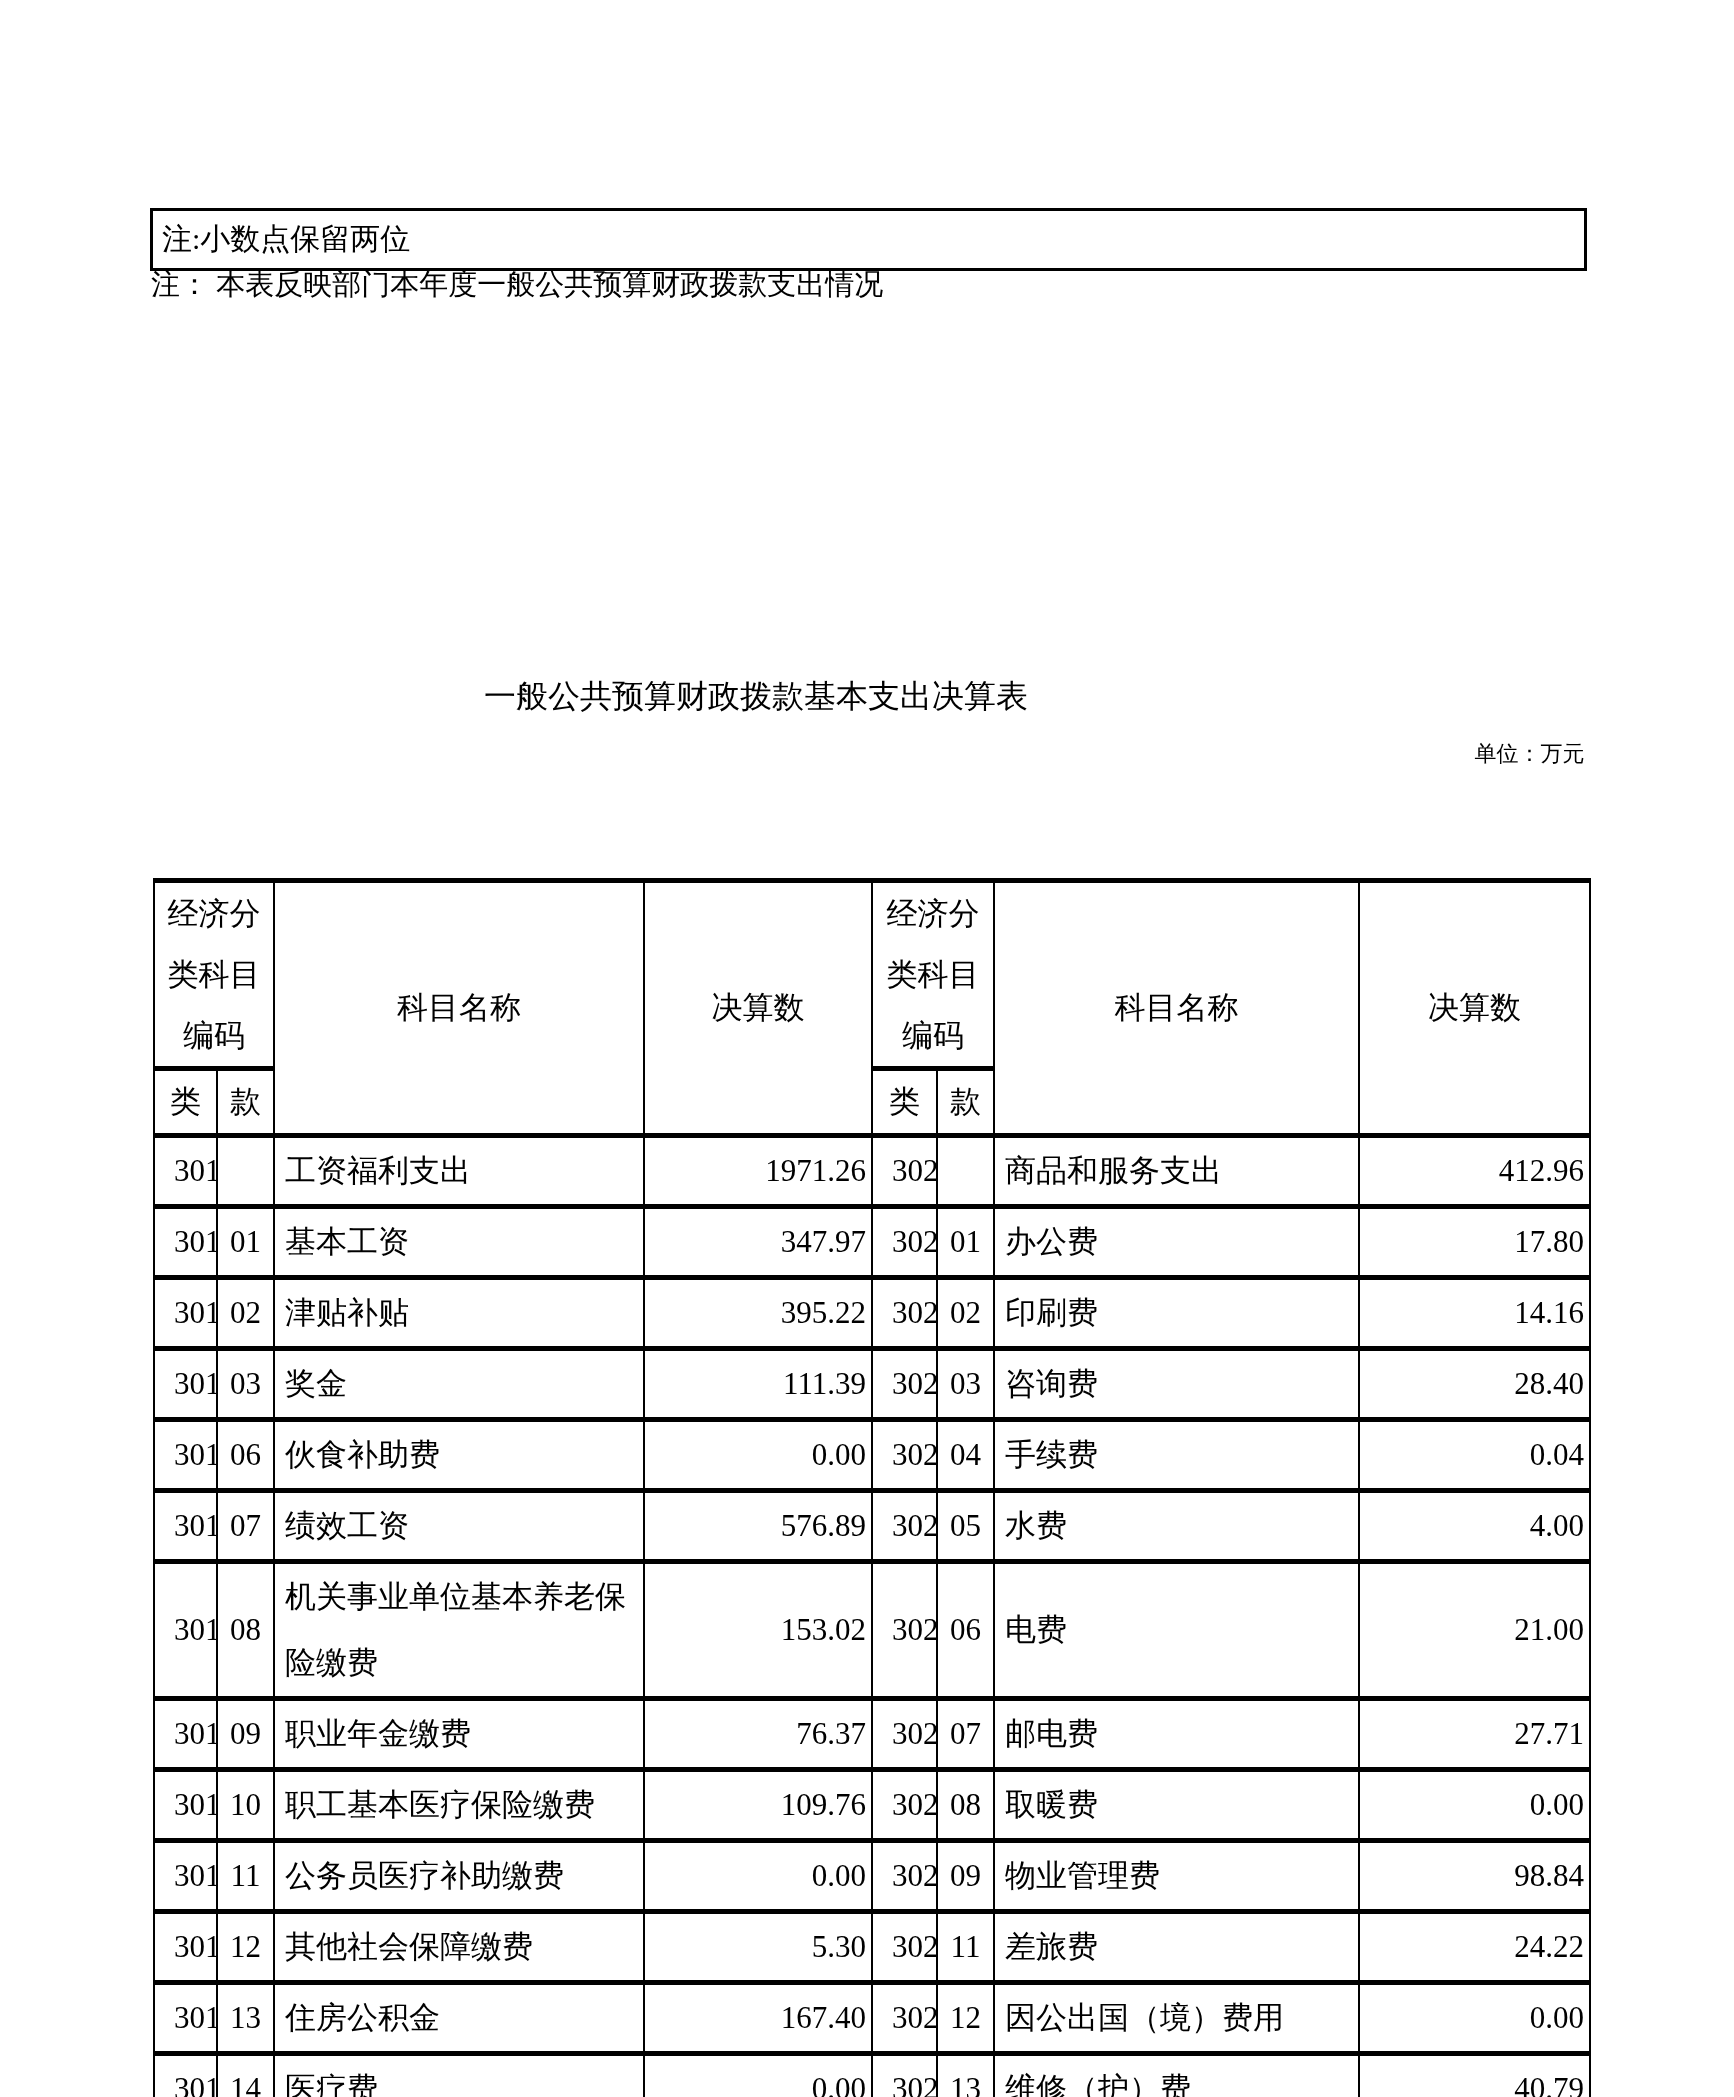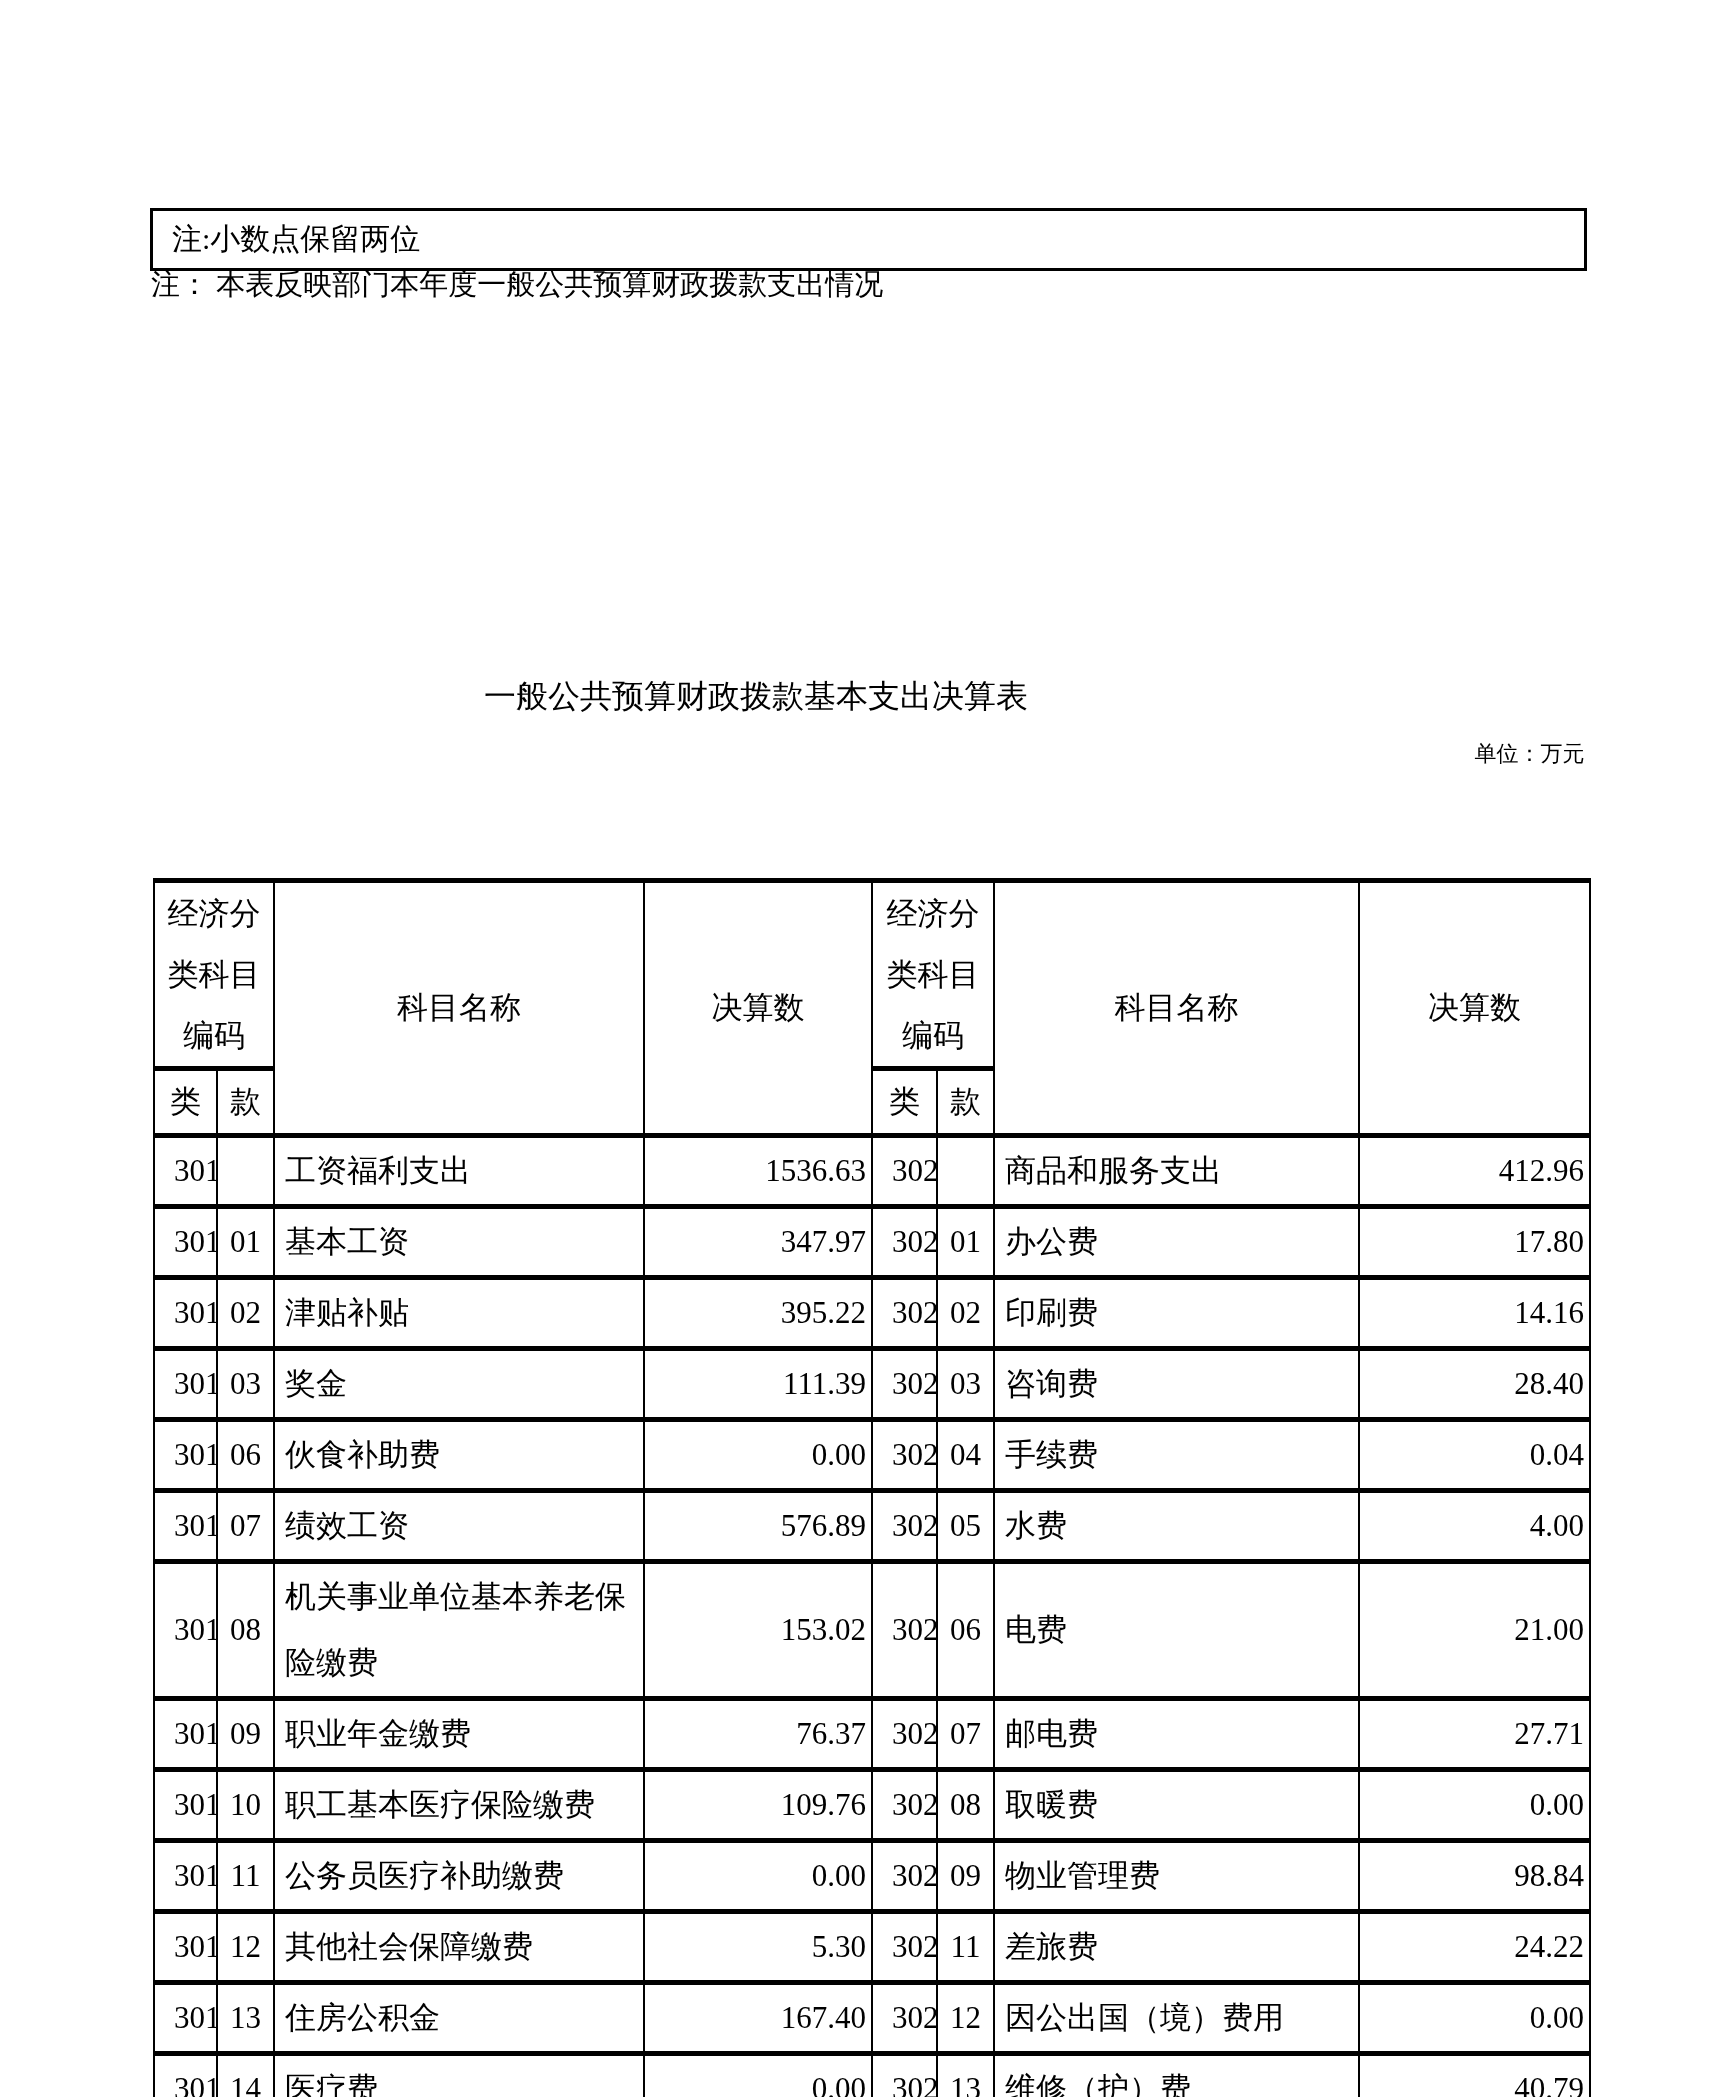--- a/index.html
+++ b/index.html
@@ -7,21 +7,21 @@
     width: 1735px; height: 2453px;
     background: #ffffff; color: #000000;
     font-family: "Liberation Serif", "DejaVu Serif", serif;
   }
   .abs { position: absolute; }
 
   .note-box {
     left: 150px; top: 208px; width: 1437px; height: 63px;
     border: 3.8px solid #000;
     display: flex; align-items: center;
-    font-size: 30px; padding-left: 19px;
+    font-size: 30px; padding-left: 9px;
   }
   .note-line {
     left: 151px; top: 269px;
     font-size: 29px; line-height: 1.1;
   }
   .doc-title {
     left: 0; top: 679px; width: 1512px;
     text-align: center; font-size: 32px; line-height: 1.1;
   }
   .unit-line {
@@ -103,21 +103,21 @@
       <th>款</th>
       <th>类</th>
       <th>款</th>
     </tr>
   </thead>
   <tbody>
       <tr>
         <td class="c-class">301</td>
         <td class="c-item"></td>
         <td class="c-name">工资福利支出</td>
-        <td class="c-amount">1536.63</td>
+        <td class="c-amount">1971.26</td>
         <td class="c-class">302</td>
         <td class="c-item"></td>
         <td class="c-name">商品和服务支出</td>
         <td class="c-amount">412.96</td>
       </tr>
       <tr>
         <td class="c-class">301</td>
         <td class="c-item">01</td>
         <td class="c-name">基本工资</td>
         <td class="c-amount">347.97</td>

